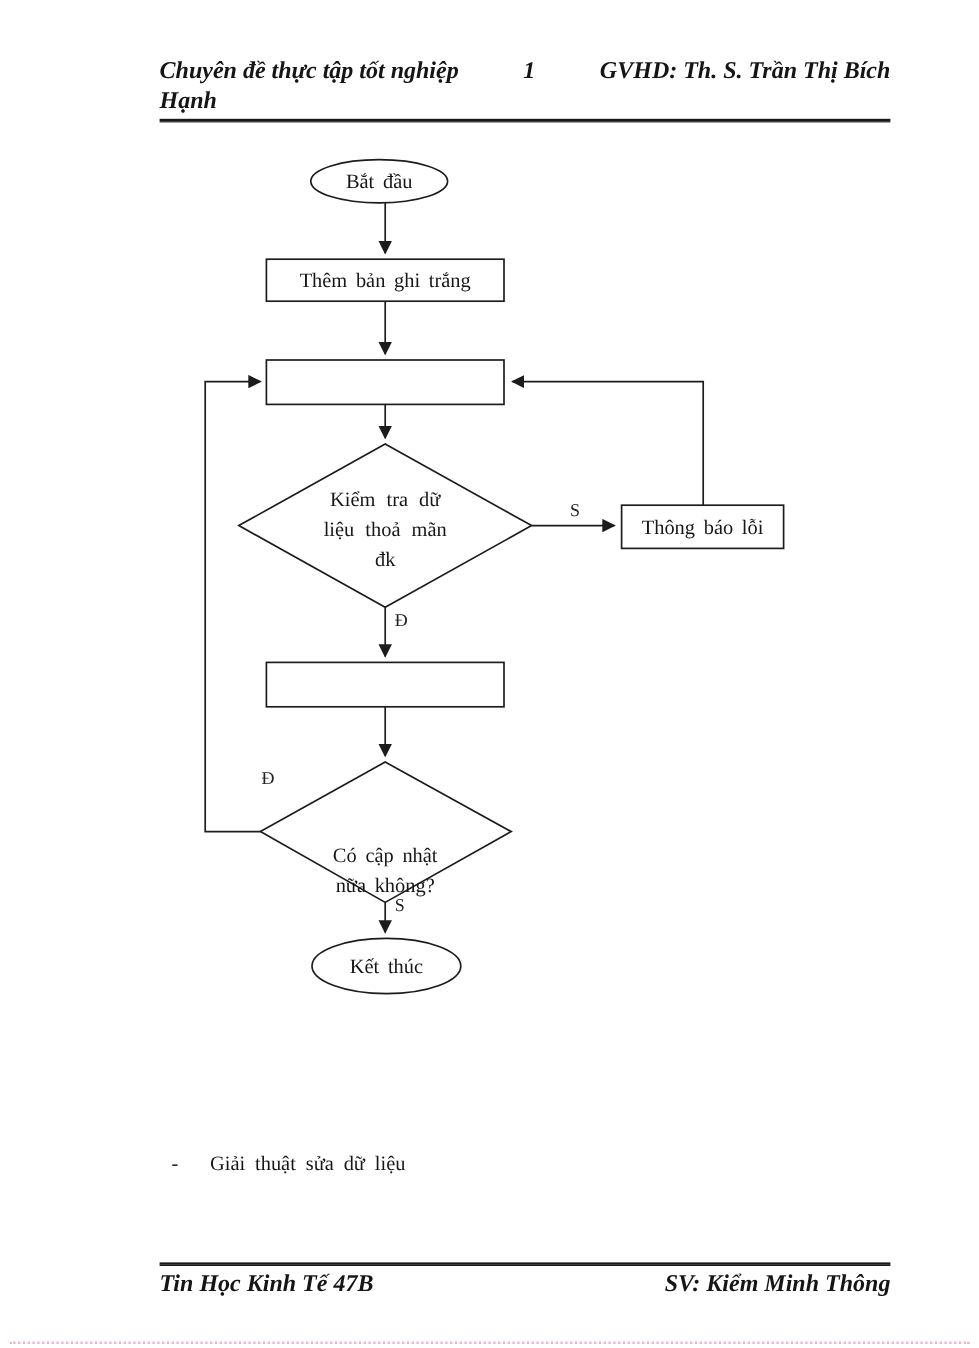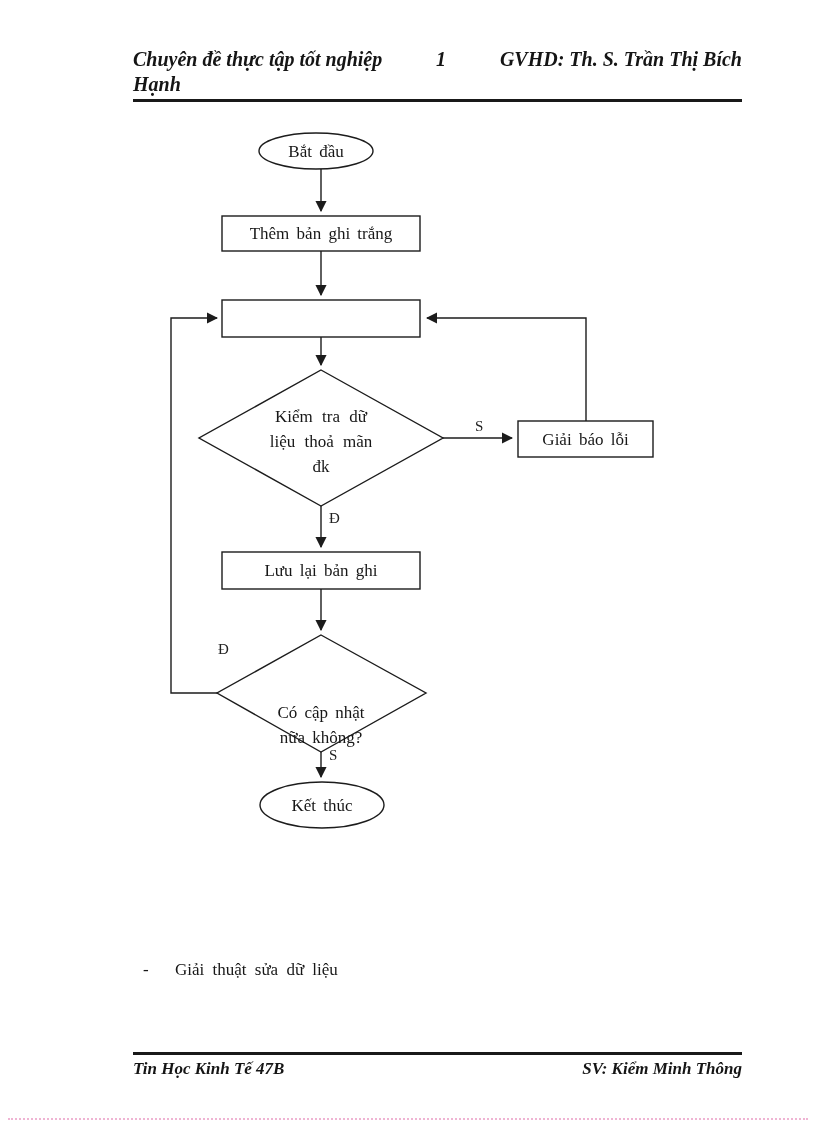--- a/index.html
+++ b/index.html
@@ -65,21 +65,21 @@
   .bullet-line .dash { width: 32px; }
   .bullet-line .txt { word-spacing: 4px; }
 
   
   .footer { position: absolute; left: 133px; top: 1052px; width: 609px; }
   .footer-row {
     display: flex; justify-content: space-between; align-items: baseline;
     margin-top: 4px;
   }
   .footer-row span {
-    font-size: 17px; font-style: italic; font-weight: bold; color: #151515;
+    font-size: 20px; font-style: italic; font-weight: bold; color: #151515;
   }
 
   
   .page-dots {
     position: absolute; left: 8px; right: 8px; top: 1118px;
     border-top: 2px dotted #efb4d3;
   }
 </style>
 </head>
 <body>
@@ -123,22 +123,21 @@
     </g>
   </svg>
 
   <div class="node-label lbl-start">Bắt đầu</div>
   <div class="node-label lbl-add">Thêm bản ghi trắng</div>
   <div class="node-label lbl-check">
     <span class="ln">Kiểm tra dữ</span>
     <span class="ln">liệu thoả mãn</span>
     <span class="ln">đk</span>
   </div>
-  <div class="node-label lbl-error">Giải báo lỗi</div>
-  <div class="node-label lbl-save">Lưu lại bản ghi</div>
+  <div class="node-label lbl-error">Thông báo lỗi</div>
   <div class="node-label lbl-update">
     <span class="ln">Có cập nhật</span>
     <span class="ln">nữa không?</span>
   </div>
   <div class="node-label lbl-end">Kết thúc</div>
 
   <span class="edge-label el-s1">S</span>
   <span class="edge-label el-d1">Đ</span>
   <span class="edge-label el-d2">Đ</span>
   <span class="edge-label el-s2">S</span>

